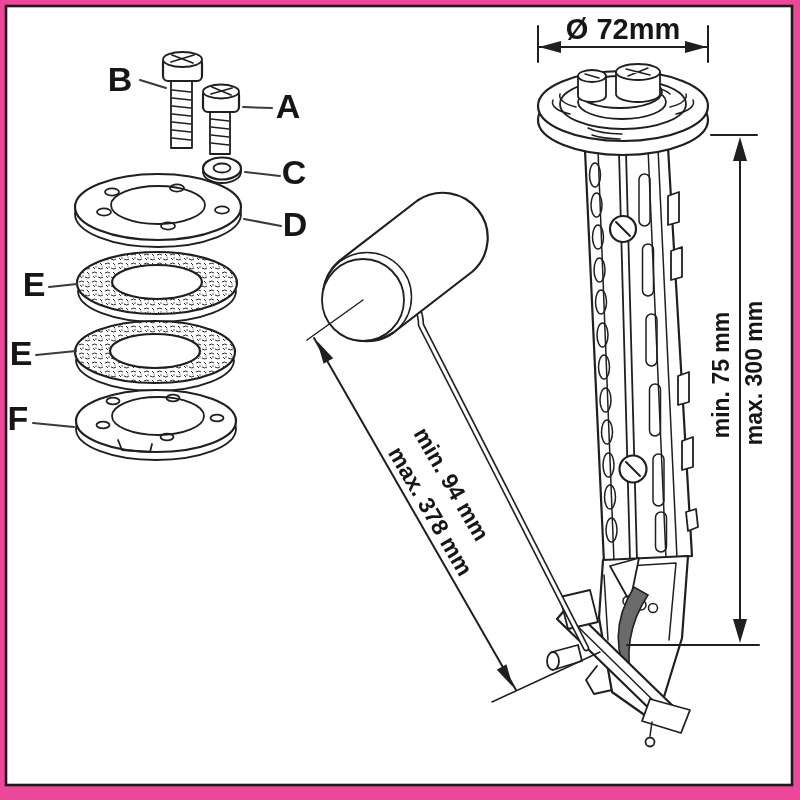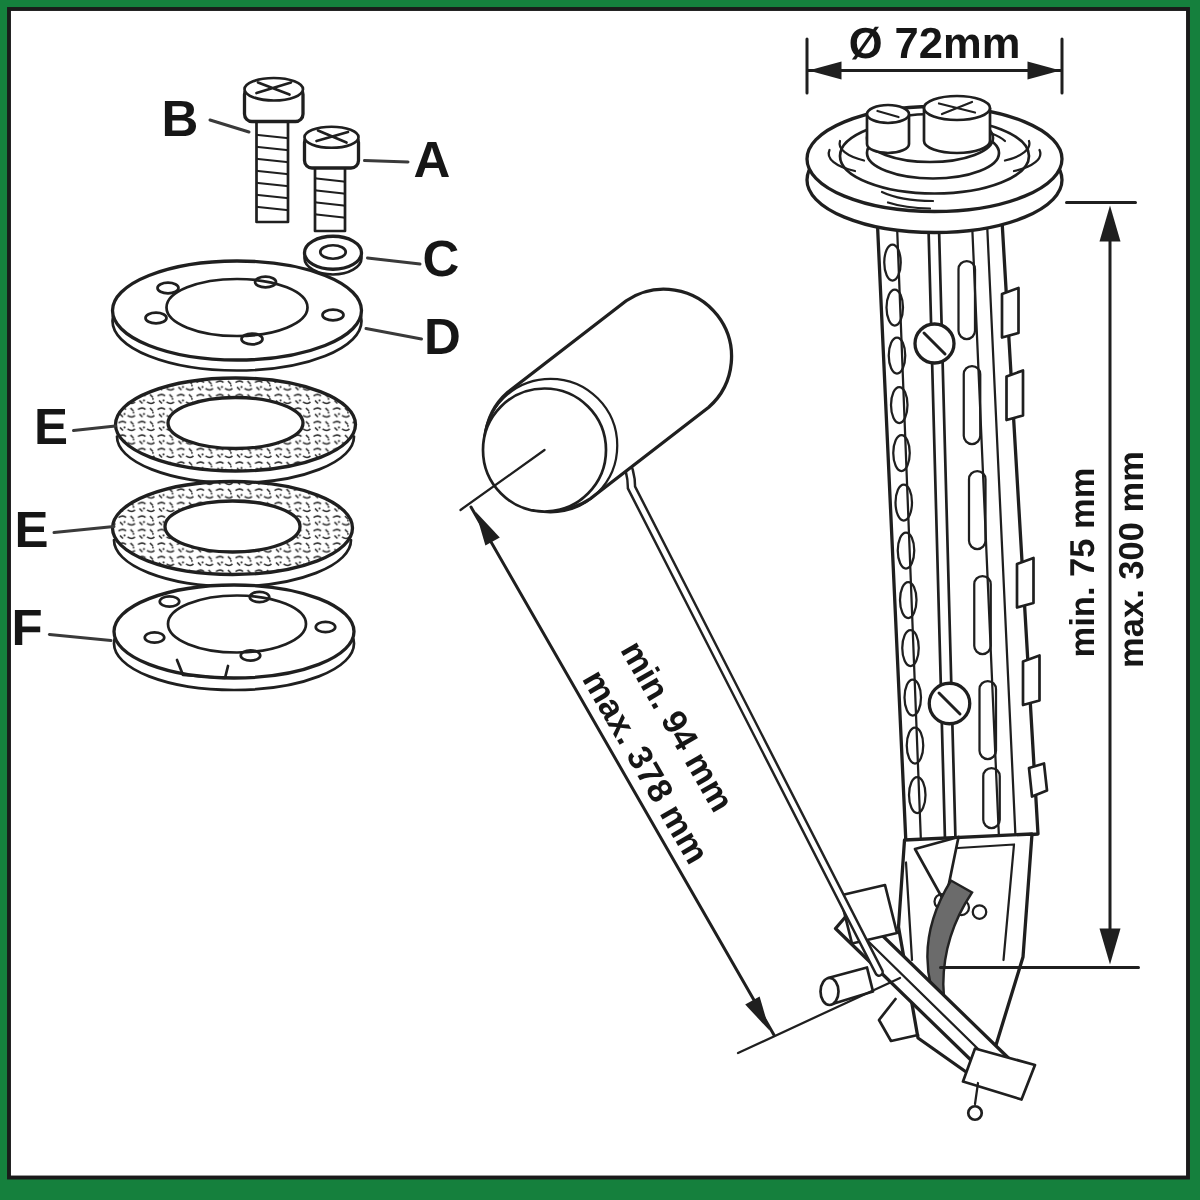--- a/index.html
+++ b/index.html
@@ -1,16 +1,16 @@
 <!DOCTYPE html>
 <html><head>
 <meta charset="utf-8">
 <style>
   html,body{margin:0;padding:0;background:#ffffff;}
-  .stage{width:800px;height:800px;position:relative;background:#15803d;overflow:hidden;}
+  .stage{width:800px;height:800px;position:relative;background:#ec4899;overflow:hidden;}
   svg{display:block;}
   svg text{font-family:"Liberation Sans",sans-serif;fill:#161616;}
   .lbl{font-size:34px;font-weight:700;}
   .dim{font-size:23px;font-weight:700;}
   .dimL{font-size:29px;font-weight:700;}
   .ln{stroke:#1f1f1f;fill:none;stroke-width:2;stroke-linecap:round;stroke-linejoin:round;}
   .ln15{stroke:#1f1f1f;fill:none;stroke-width:1.5;stroke-linecap:round;stroke-linejoin:round;}
   .ln18{stroke:#1f1f1f;fill:none;stroke-width:1.8;stroke-linecap:round;stroke-linejoin:round;}
   .fw{fill:#ffffff;stroke:#1f1f1f;stroke-width:2.2;stroke-linejoin:round;}
   .fw18{fill:#ffffff;stroke:#1f1f1f;stroke-width:1.8;stroke-linejoin:round;}

